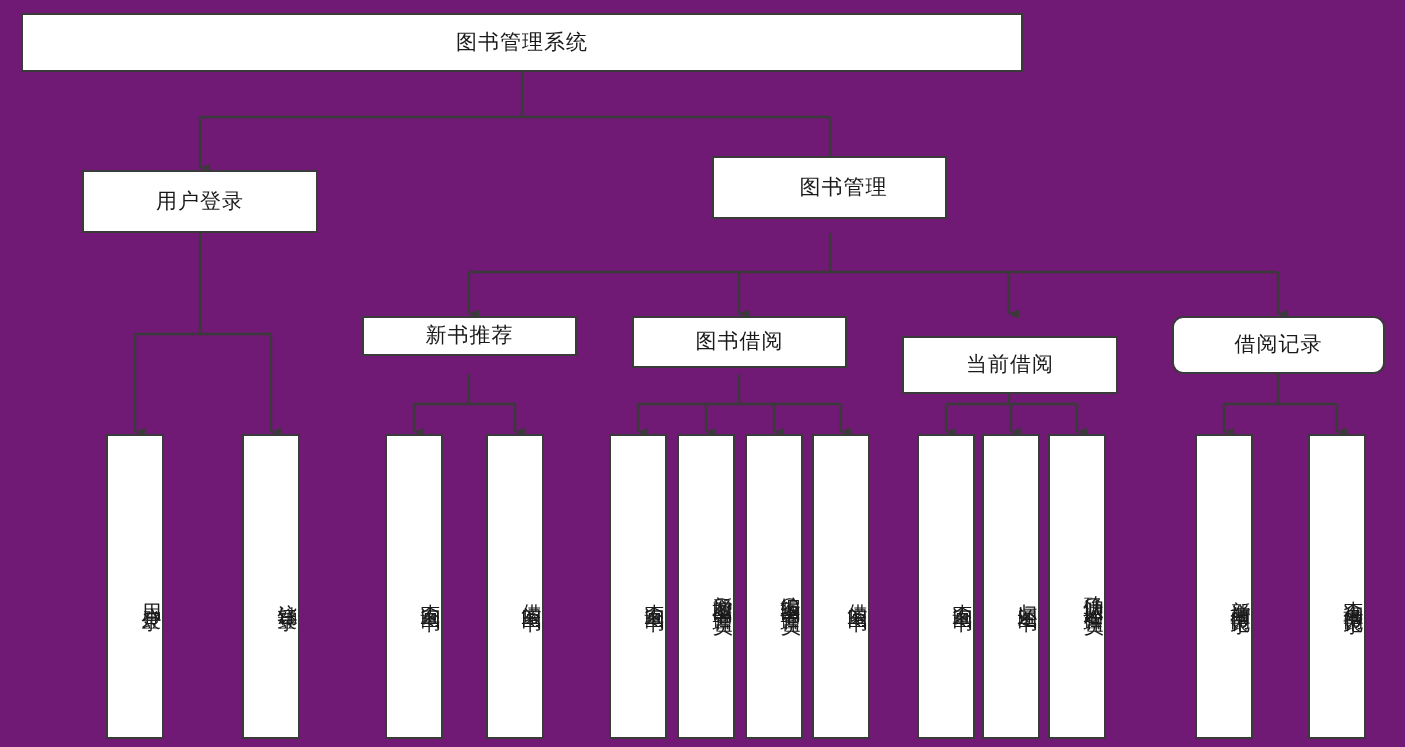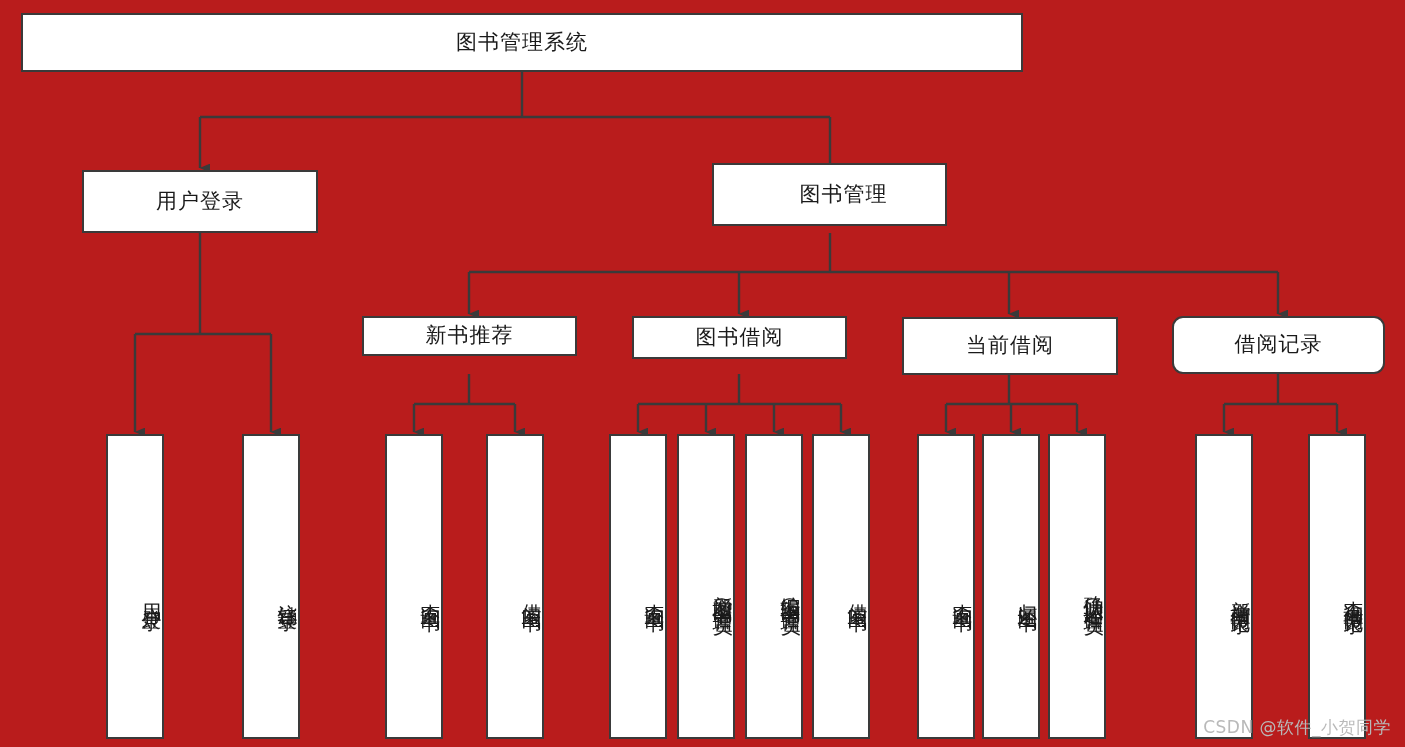--- a/index.html
+++ b/index.html
@@ -7,21 +7,21 @@
     padding: 0;
     background: #ffffff;
   }
   body {
     font-family: "DejaVu Sans", "Liberation Sans", sans-serif;
   }
   #canvas {
     position: relative;
     width: 1405px;
     height: 747px;
-    background: #b91c1c;
+    background: #701a75;
     overflow: hidden;
   }
   .node {
     position: absolute;
     box-sizing: border-box;
     border: 2px solid #3a3a3a;
     background: #ffffff;
     display: flex;
     align-items: center;
     justify-content: center;
@@ -122,25 +122,25 @@
 
     <path class="wire" d="M1278,374 L1278,404"></path>
     <path class="wire" d="M1224,404 L1337,404"></path>
     <path class="wire" d="M1224,404 L1224,432" marker-end="url(#arw)"></path>
     <path class="wire" d="M1337,404 L1337,432" marker-end="url(#arw)"></path>
   </svg>
 
   <div class="node h" style="left:21px; top:13px; width:1002px; height:59px;">图书管理系统</div>
 
   <div class="node h" style="left:82px; top:170px; width:236px; height:63px;">用户登录</div>
-  <div class="node h" style="left:712px; top:163px; width:235px; height:63px;padding-left:28px;">图书管理</div>
+  <div class="node h" style="left:712px; top:156px; width:235px; height:63px;padding-left:28px;">图书管理</div>
 
   <div class="node h" style="left:362px; top:316px; width:215px; height:40px;">新书推荐</div>
-  <div class="node h" style="left:632px; top:316px; width:215px; height:43px;">图书借阅</div>
-  <div class="node h" style="left:902px; top:317px; width:216px; height:58px;">当前借阅</div>
+  <div class="node h" style="left:632px; top:316px; width:215px; height:52px;">图书借阅</div>
+  <div class="node h" style="left:902px; top:336px; width:216px; height:58px;">当前借阅</div>
   <div class="node h" style="left:1172px; top:316px; width:213px; height:58px;border-radius:11px;">借阅记录</div>
 
   <div class="node v" style="left:106px; top:434px; width:58px; height:305px;">
     <span class="vtext">用户登录</span>
   </div>
   <div class="node v" style="left:242px; top:434px; width:58px; height:305px;">
     <span class="vtext">注销登录</span>
   </div>
 
   <div class="node v" style="left:385px; top:434px; width:58px; height:305px;">
@@ -173,15 +173,14 @@
     <span class="vtext">确认归还（管理员）</span>
   </div>
 
   <div class="node v" style="left:1195px; top:434px; width:58px; height:305px;">
     <span class="vtext">新增借阅记录</span>
   </div>
   <div class="node v" style="left:1308px; top:434px; width:58px; height:305px;">
     <span class="vtext">查询借阅记录</span>
   </div>
 
-  <div id="watermark">CSDN @软件_小贺同学</div>
 
 </div>
 
 </body></html>

